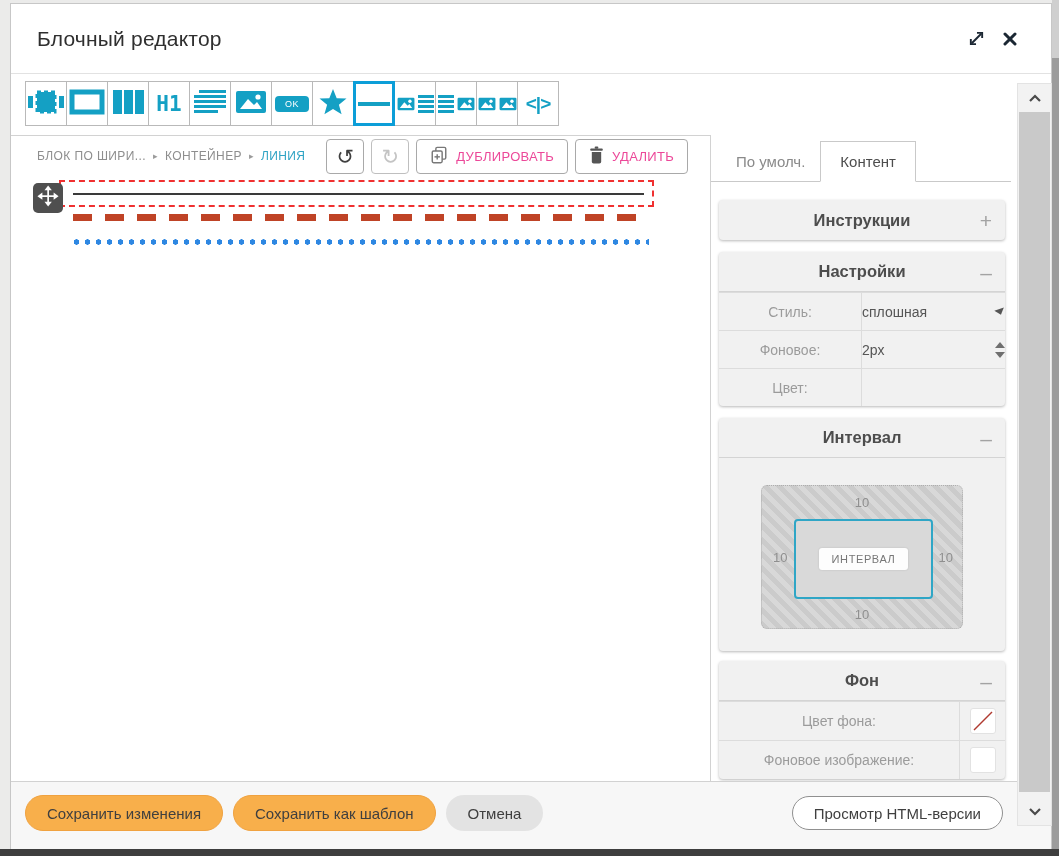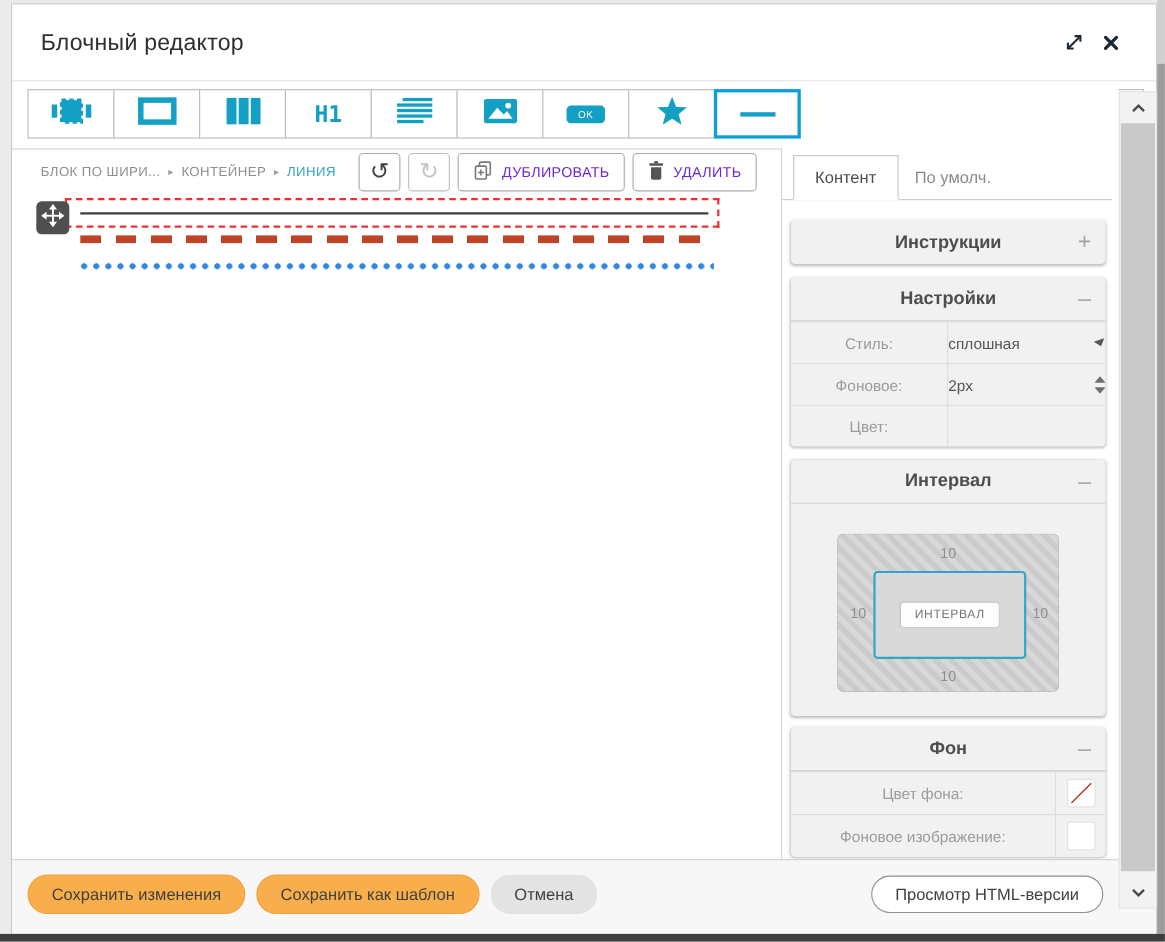--- a/index.html
+++ b/index.html
@@ -27,21 +27,21 @@
     display:flex; align-items:center; padding:0 32px 0 26px;
     border-bottom:1px solid #e2e2e2;
   }
   .dlg-title { font-size:21px; color:#2f2f2f; letter-spacing:.2px; }
   .dlg-header-icons { margin-left:auto; display:flex; align-items:center; gap:16px; }
   .hdr-icon { width:18px; height:18px; cursor:pointer; display:flex; align-items:center; justify-content:center; }
 
   
   .toolbar { position:absolute; left:14px; top:77px; display:flex; }
   .tb-cell {
-    width:79px; height:45px; background:#fff;
+    width:42px; height:45px; background:#fff;
     border:1px solid #b9b9b9; margin-left:-1px;
     display:flex; align-items:center; justify-content:center;
     cursor:pointer; position:relative;
   }
   .tb-cell:first-child { margin-left:0; }
   .tb-cell.selected { border:3px solid #0c9ed8; z-index:2; }
   .tb-h1 { font-size:21px; font-weight:700; color:#14a0c4; font-family:"DejaVu Sans Mono","Liberation Mono",monospace; }
   .tb-ok {
     background:#14a0c4; color:#fff; font-size:9px; font-weight:400;
     border-radius:4px; padding:3px 10px; letter-spacing:.5px;
@@ -65,21 +65,21 @@
   .bc-item { color:#8e8e8e; cursor:pointer; }
   .bc-item.active { color:#2fa3c4; }
   .bc-sep { color:#9a9a9a; font-size:9px; margin:0 7px; }
 
   .canvas-actions {
     position:absolute; right:22px; top:3px; display:flex; gap:7px; align-items:stretch; height:35px;
   }
   .act-btn {
     background:#fff; border:1px solid #a9a9a9; border-radius:4px;
     display:flex; align-items:center; justify-content:center; gap:8px;
-    padding:16px 13px; font-size:13px; color:#6d28d9; letter-spacing:.3px; cursor:pointer;
+    padding:16px 13px; font-size:13px; color:#ec4899; letter-spacing:.3px; cursor:pointer;
   }
   .act-btn.square { width:38px; padding:0; font-size:21px; color:#3f3f3f; }
   .act-btn.disabled { color:#c4c4c4; border-color:#bfbfbf; cursor:default; }
 
   .sel-block {
     position:absolute; left:48px; top:44px; width:595px; height:27px;
     border:2px dashed #f03030;
     display:flex; align-items:center;
   }
   .sel-line-bar { margin:0 8px 0 12px; width:575px; height:2px; background:#3a3a3a; }
@@ -392,22 +392,22 @@
 
     <div class="sel-block" style="border-color: rgb(240, 48, 48);">
       <div class="sel-line-bar" style="background: rgb(58, 58, 58);"></div>
     </div>
     <div class="line-dashed" style="background: repeating-linear-gradient(90deg, rgb(191, 67, 38) 0px, rgb(191, 67, 38) 19px, transparent 19px, transparent 32px);"></div>
     <div class="line-dotted" style="background-image: radial-gradient(circle, rgb(46, 135, 226) 0px, rgb(46, 135, 226) 2.6px, transparent 2.8px); background-size: 11px 6px;"></div>
   </div>
 
   <div class="panel">
     <div class="tabs">
+      <div class="tab">По умолч.</div>
       <div class="tab active">Контент</div>
-      <div class="tab">По умолч.</div>
     </div>
 
     <div class="card card-instructions">
       <div class="card-header">
         <span>Инструкции</span>
         <span class="card-toggle">+</span>
       </div>
     </div>
 
     <div class="card card-settings">

